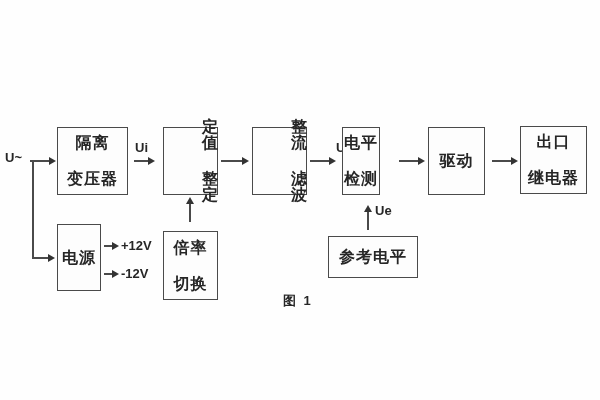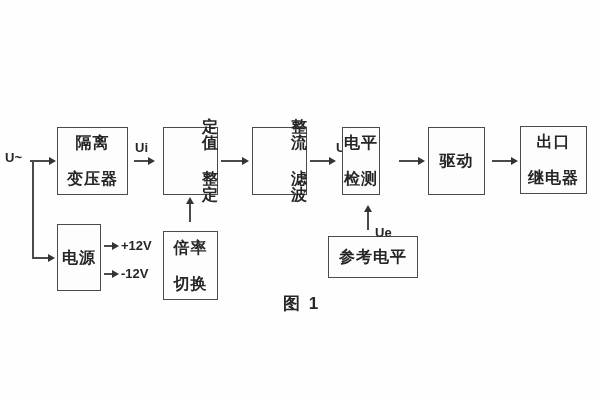--- a/index.html
+++ b/index.html
@@ -11,21 +11,21 @@
     position:absolute;box-sizing:border-box;border:1.5px solid #4a4a4a;background:#fdfdfd;
     display:flex;flex-direction:column;align-items:center;justify-content:center;
     gap:20px;font-weight:bold;font-size:16px;color:#262626;line-height:1;letter-spacing:1px;
   }
   .box.single{gap:0;}
   .lbl{position:absolute;font-weight:bold;font-size:13px;color:#262626;line-height:1;white-space:nowrap;}
   .hl{position:absolute;height:1.5px;background:#4a4a4a;}
   .vl{position:absolute;width:1.5px;background:#4a4a4a;}
   .ar{position:absolute;width:0;height:0;border-top:4px solid transparent;border-bottom:4px solid transparent;border-left:7px solid #333;}
   .au{position:absolute;width:0;height:0;border-left:4px solid transparent;border-right:4px solid transparent;border-bottom:7px solid #333;}
-  .caption{position:absolute;font-weight:bold;font-size:17px;color:#262626;letter-spacing:2px;}
+  .caption{position:absolute;font-weight:bold;font-size:13px;color:#262626;letter-spacing:2px;}
 </style>
 </head>
 <body>
 
 <div id="canvas">
 
   <span class="lbl" style="left:5px;top:151px;">U~</span>
 
   <div class="hl" style="left:30px;top:160px;width:20px;"></div>
   <div class="ar" style="left:49px;top:157px;"></div>
@@ -97,17 +97,17 @@
     <span>切换</span>
   </div>
   <div class="vl" style="left:189px;top:204px;height:18px;"></div>
   <div class="au" style="left:186px;top:197px;"></div>
 
   <div class="box single" style="left:328px;top:236px;width:90px;height:42px;">
     <span>参考电平</span>
   </div>
   <div class="vl" style="left:367px;top:212px;height:18px;"></div>
   <div class="au" style="left:364px;top:205px;"></div>
-  <span class="lbl" style="left:375px;top:226px;">Ue</span>
+  <span class="lbl" style="left:375px;top:204px;">Ue</span>
 
   <span class="caption" style="left:283px;top:292px;">图 1</span>
 
 </div>
 
 </body></html>

